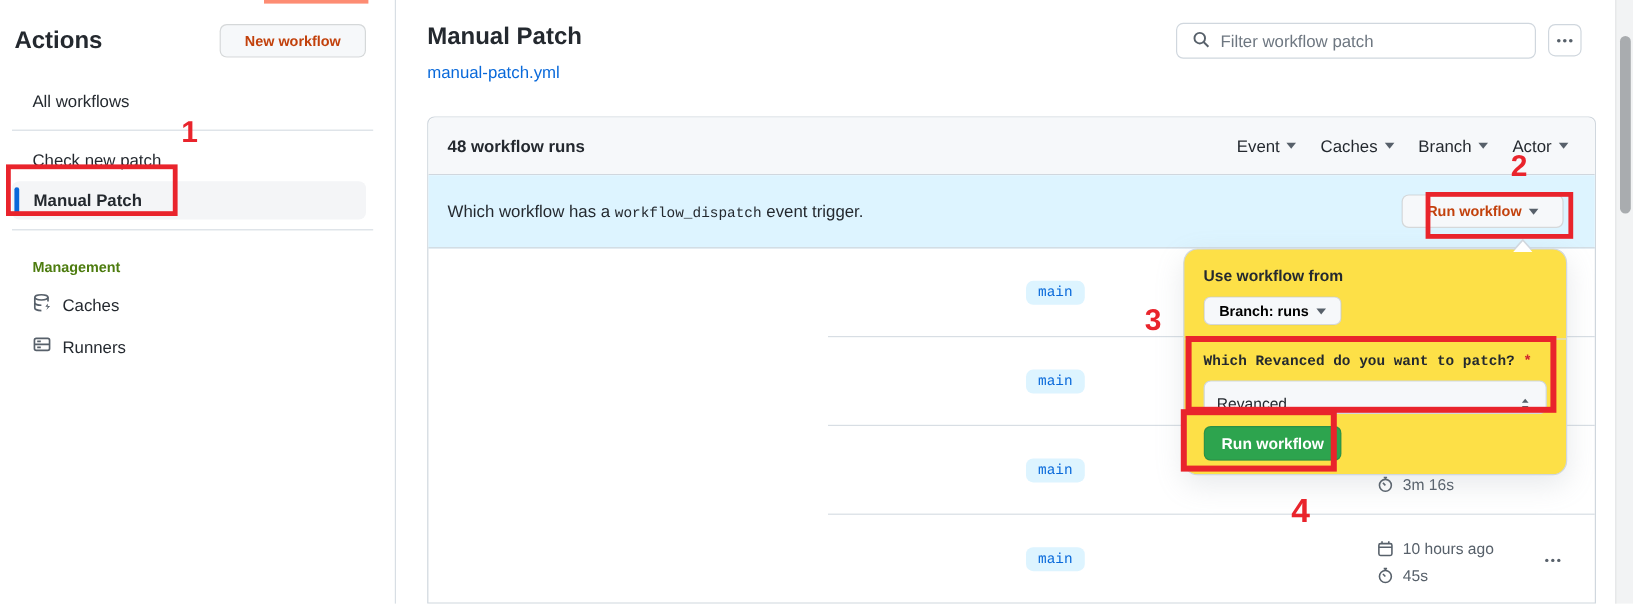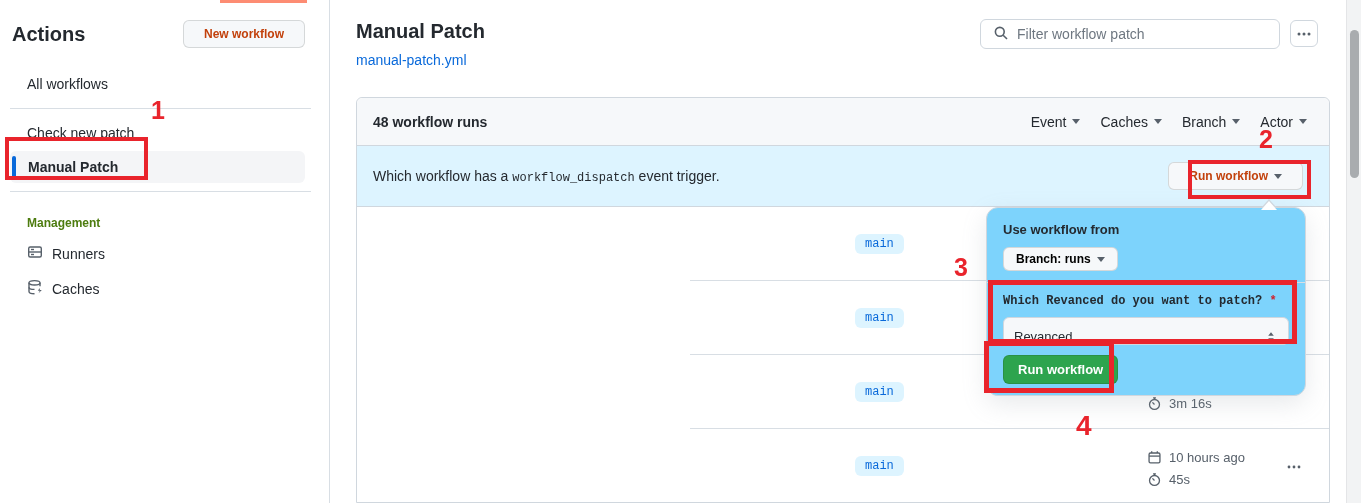--- a/index.html
+++ b/index.html
@@ -76,21 +76,21 @@
     position:absolute; left:498px; top:50%; transform:translateY(-50%);
     background:#ddf4ff; color:#0969da; font-family:"Liberation Mono", monospace;
     font-size:12px; padding:3px 10px; border-radius:6px; cursor:pointer;
   }
   .meta-line { position:absolute; display:flex; align-items:center; gap:7px; color:#57606a; font-size:13px; }
   .row-kebab { position:absolute; left:922px; top:28px; width:30px; height:20px; display:flex; align-items:center; justify-content:center; cursor:pointer; }
 
   
   .dropdown-panel {
     position:absolute; left:986px; top:207px; width:320px; height:189px;
-    background:#7dd3fc; border:1px solid #d0d7de; border-radius:12px;
+    background:#fde047; border:1px solid #d0d7de; border-radius:12px;
     box-shadow:0 8px 24px rgba(140,149,159,0.2); padding:14px 16px; z-index:5;
   }
   .panel-caret, .panel-caret-inner {
     position:absolute; width:0; height:0;
     border-left:8px solid transparent; border-right:8px solid transparent;
   }
   .panel-caret { top:-9px; right:28px; border-bottom:9px solid #d0d7de; }
   .panel-caret-inner { top:-7px; right:28px; border-bottom:9px solid #fff; }
   .dropdown-title { font-size:13px; font-weight:700; }
   .branch-btn {
@@ -146,39 +146,39 @@
     <div class="nav-item">Check new patch</div>
     <div class="nav-item selected">
       <span class="selected-bar"></span>
       <span>Manual Patch</span>
     </div>
     <div class="sidebar-divider"></div>
     <div class="section-label">Management</div>
     <div class="mgmt-item">
       <span class="icon-gray">
         <svg width="16" height="16" viewBox="0 0 16 16" fill="none" stroke="#57606a" stroke-width="1.4">
-          <rect x="1.7" y="3" width="12.6" height="10" rx="1.5"></rect>
-          <line x1="1.7" y1="8" x2="14.3" y2="8"></line>
-          <line x1="4" y1="5.5" x2="7" y2="5.5"></line>
-          <line x1="4" y1="10.5" x2="7" y2="10.5"></line>
-        </svg>
-      </span>
-      <span>Runners</span>
-    </div>
-    <div class="mgmt-item">
-      <span class="icon-gray">
-        <svg width="16" height="16" viewBox="0 0 16 16" fill="none" stroke="#57606a" stroke-width="1.4">
           <ellipse cx="7.5" cy="3.8" rx="5.5" ry="2.2"></ellipse>
           <path d="M2 3.8v4.4c0 1.2 2.5 2.2 5.5 2.2"></path>
           <path d="M2 8.2v4.4c0 1.2 2.5 2.2 5.5 2.2"></path>
           <path d="M13 3.8v3.4"></path>
           <path d="M12.8 9l-2 2.7h2l-1.2 2.6 3.2-3.4h-2z" fill="#57606a" stroke="none"></path>
         </svg>
       </span>
       <span>Caches</span>
+    </div>
+    <div class="mgmt-item">
+      <span class="icon-gray">
+        <svg width="16" height="16" viewBox="0 0 16 16" fill="none" stroke="#57606a" stroke-width="1.4">
+          <rect x="1.7" y="3" width="12.6" height="10" rx="1.5"></rect>
+          <line x1="1.7" y1="8" x2="14.3" y2="8"></line>
+          <line x1="4" y1="5.5" x2="7" y2="5.5"></line>
+          <line x1="4" y1="10.5" x2="7" y2="10.5"></line>
+        </svg>
+      </span>
+      <span>Runners</span>
     </div>
   </div>
 </div>
 
 <div class="main">
   <div class="page-title">Manual Patch</div>
   <a class="file-link">manual-patch.yml</a>
 
   <div class="search-box">
     <span>

